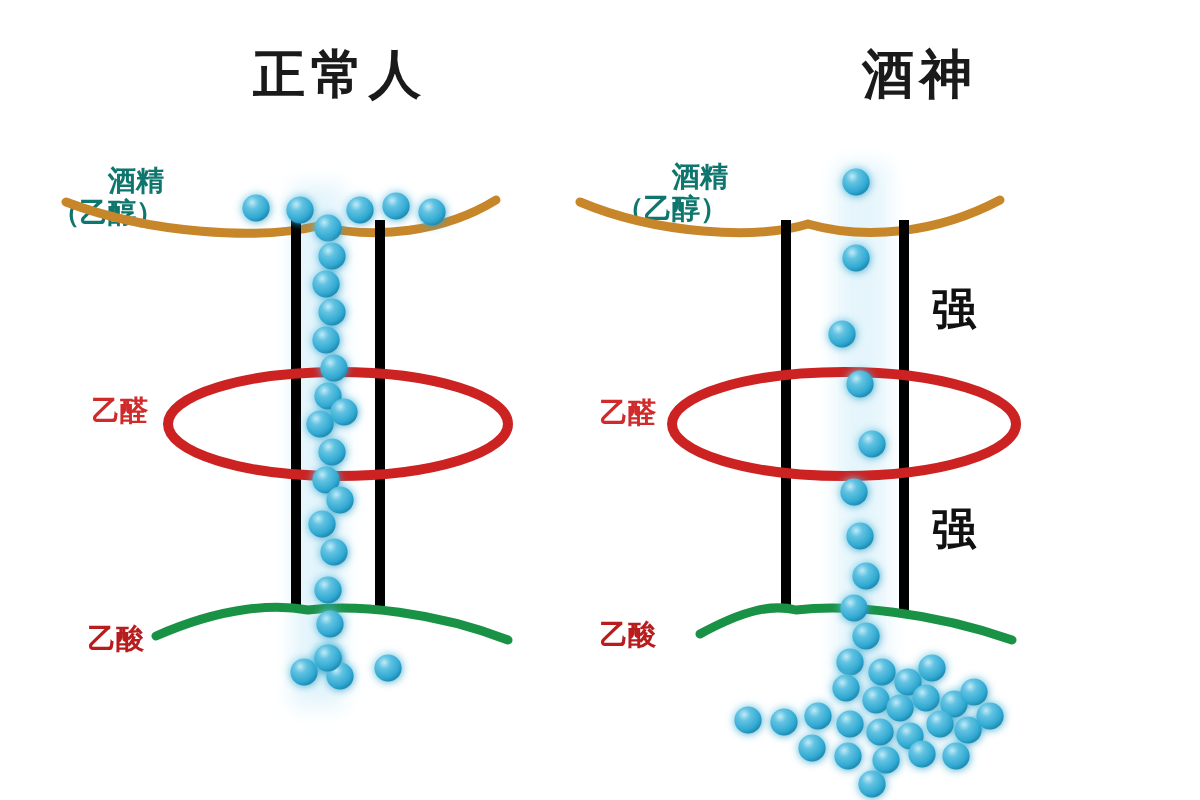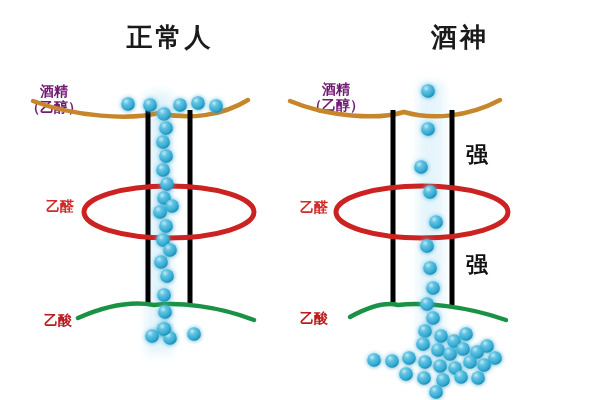--- a/index.html
+++ b/index.html
@@ -50,22 +50,22 @@
     position: absolute;
     font-size: 14px;
     font-weight: bold;
     line-height: 1.15;
     letter-spacing: 0px;
     white-space: nowrap;
     font-family: "Liberation Serif", "DejaVu Serif", serif;
     text-align: center;
   }
   .label-alcohol {
-    color: #701a75;
-    text-align: center;
+    color: #0f766e;
+    text-align: right;
   }
   .label-acetaldehyde { color: #d02a2a; }
   .label-acetate      { color: #b91c1c; }
 
   .strong-label {
     position: absolute;
     font-size: 22px;
     font-weight: bold;
     color: #111111;
     font-family: "Liberation Serif", "DejaVu Serif", serif;

